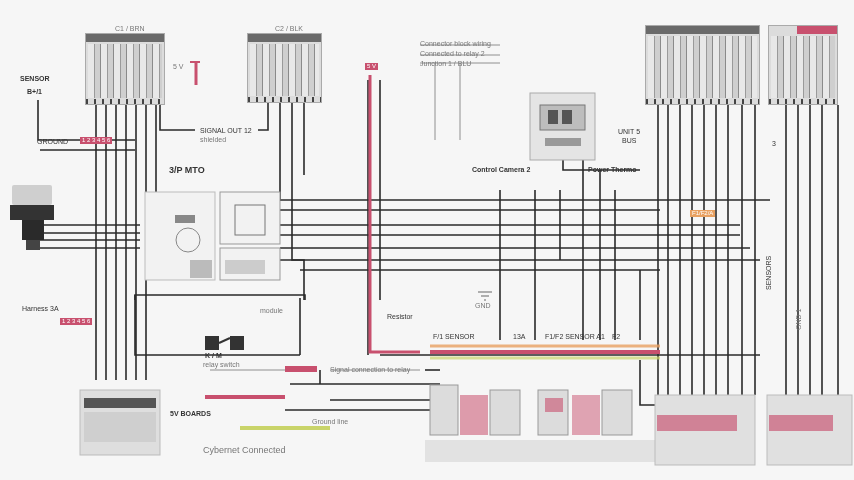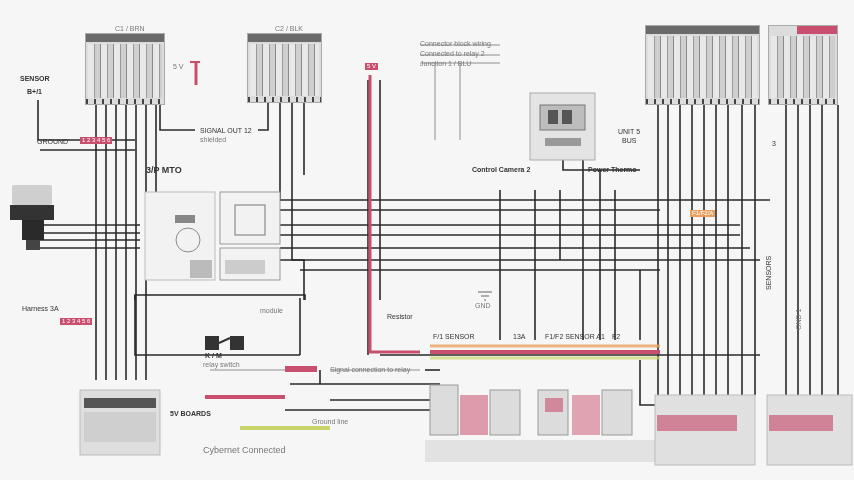--- a/index.html
+++ b/index.html
@@ -206,21 +206,21 @@
 
 <div class="lbl gray" style="left:115px;top:25px;">C1 / BRN</div>
 <div class="lbl gray" style="left:275px;top:25px;">C2 / BLK</div>
 <div class="lbl b" style="left:20px;top:75px;">SENSOR</div>
 <div class="lbl b" style="left:27px;top:88px;">B+/1</div>
 <div class="lbl" style="left:37px;top:138px;">GROUND</div>
 <div class="tag red" style="left:80px;top:137px;">1 2 3 4 5 6</div>
 <div class="lbl gray" style="left:173px;top:63px;">5 V</div>
 <div class="lbl" style="left:200px;top:127px;">SIGNAL OUT 12</div>
 <div class="lbl gray" style="left:200px;top:136px;">shielded</div>
-<div class="lbl big b" style="left:146px;top:165px;">3/P MTO</div>
+<div class="lbl big b" style="left:169px;top:165px;">3/P MTO</div>
 <div class="lbl gray" style="left:260px;top:307px;">module</div>
 <div class="tag red" style="left:365px;top:63px;">5 V</div>
 <div class="lbl gray" style="left:420px;top:40px;">Connector block wiring</div>
 <div class="lbl gray" style="left:420px;top:50px;">Connected to relay 2</div>
 <div class="lbl gray" style="left:420px;top:60px;">Junction 1 / BLU</div>
 <div class="lbl b" style="left:472px;top:166px;">Control Camera 2</div>
 <div class="lbl b" style="left:588px;top:166px;">Power Thermo</div>
 <div class="lbl" style="left:618px;top:128px;">UNIT 5</div>
 <div class="lbl" style="left:622px;top:137px;">BUS</div>
 <div class="tag orange" style="left:690px;top:210px;">F1/F2/A</div>

